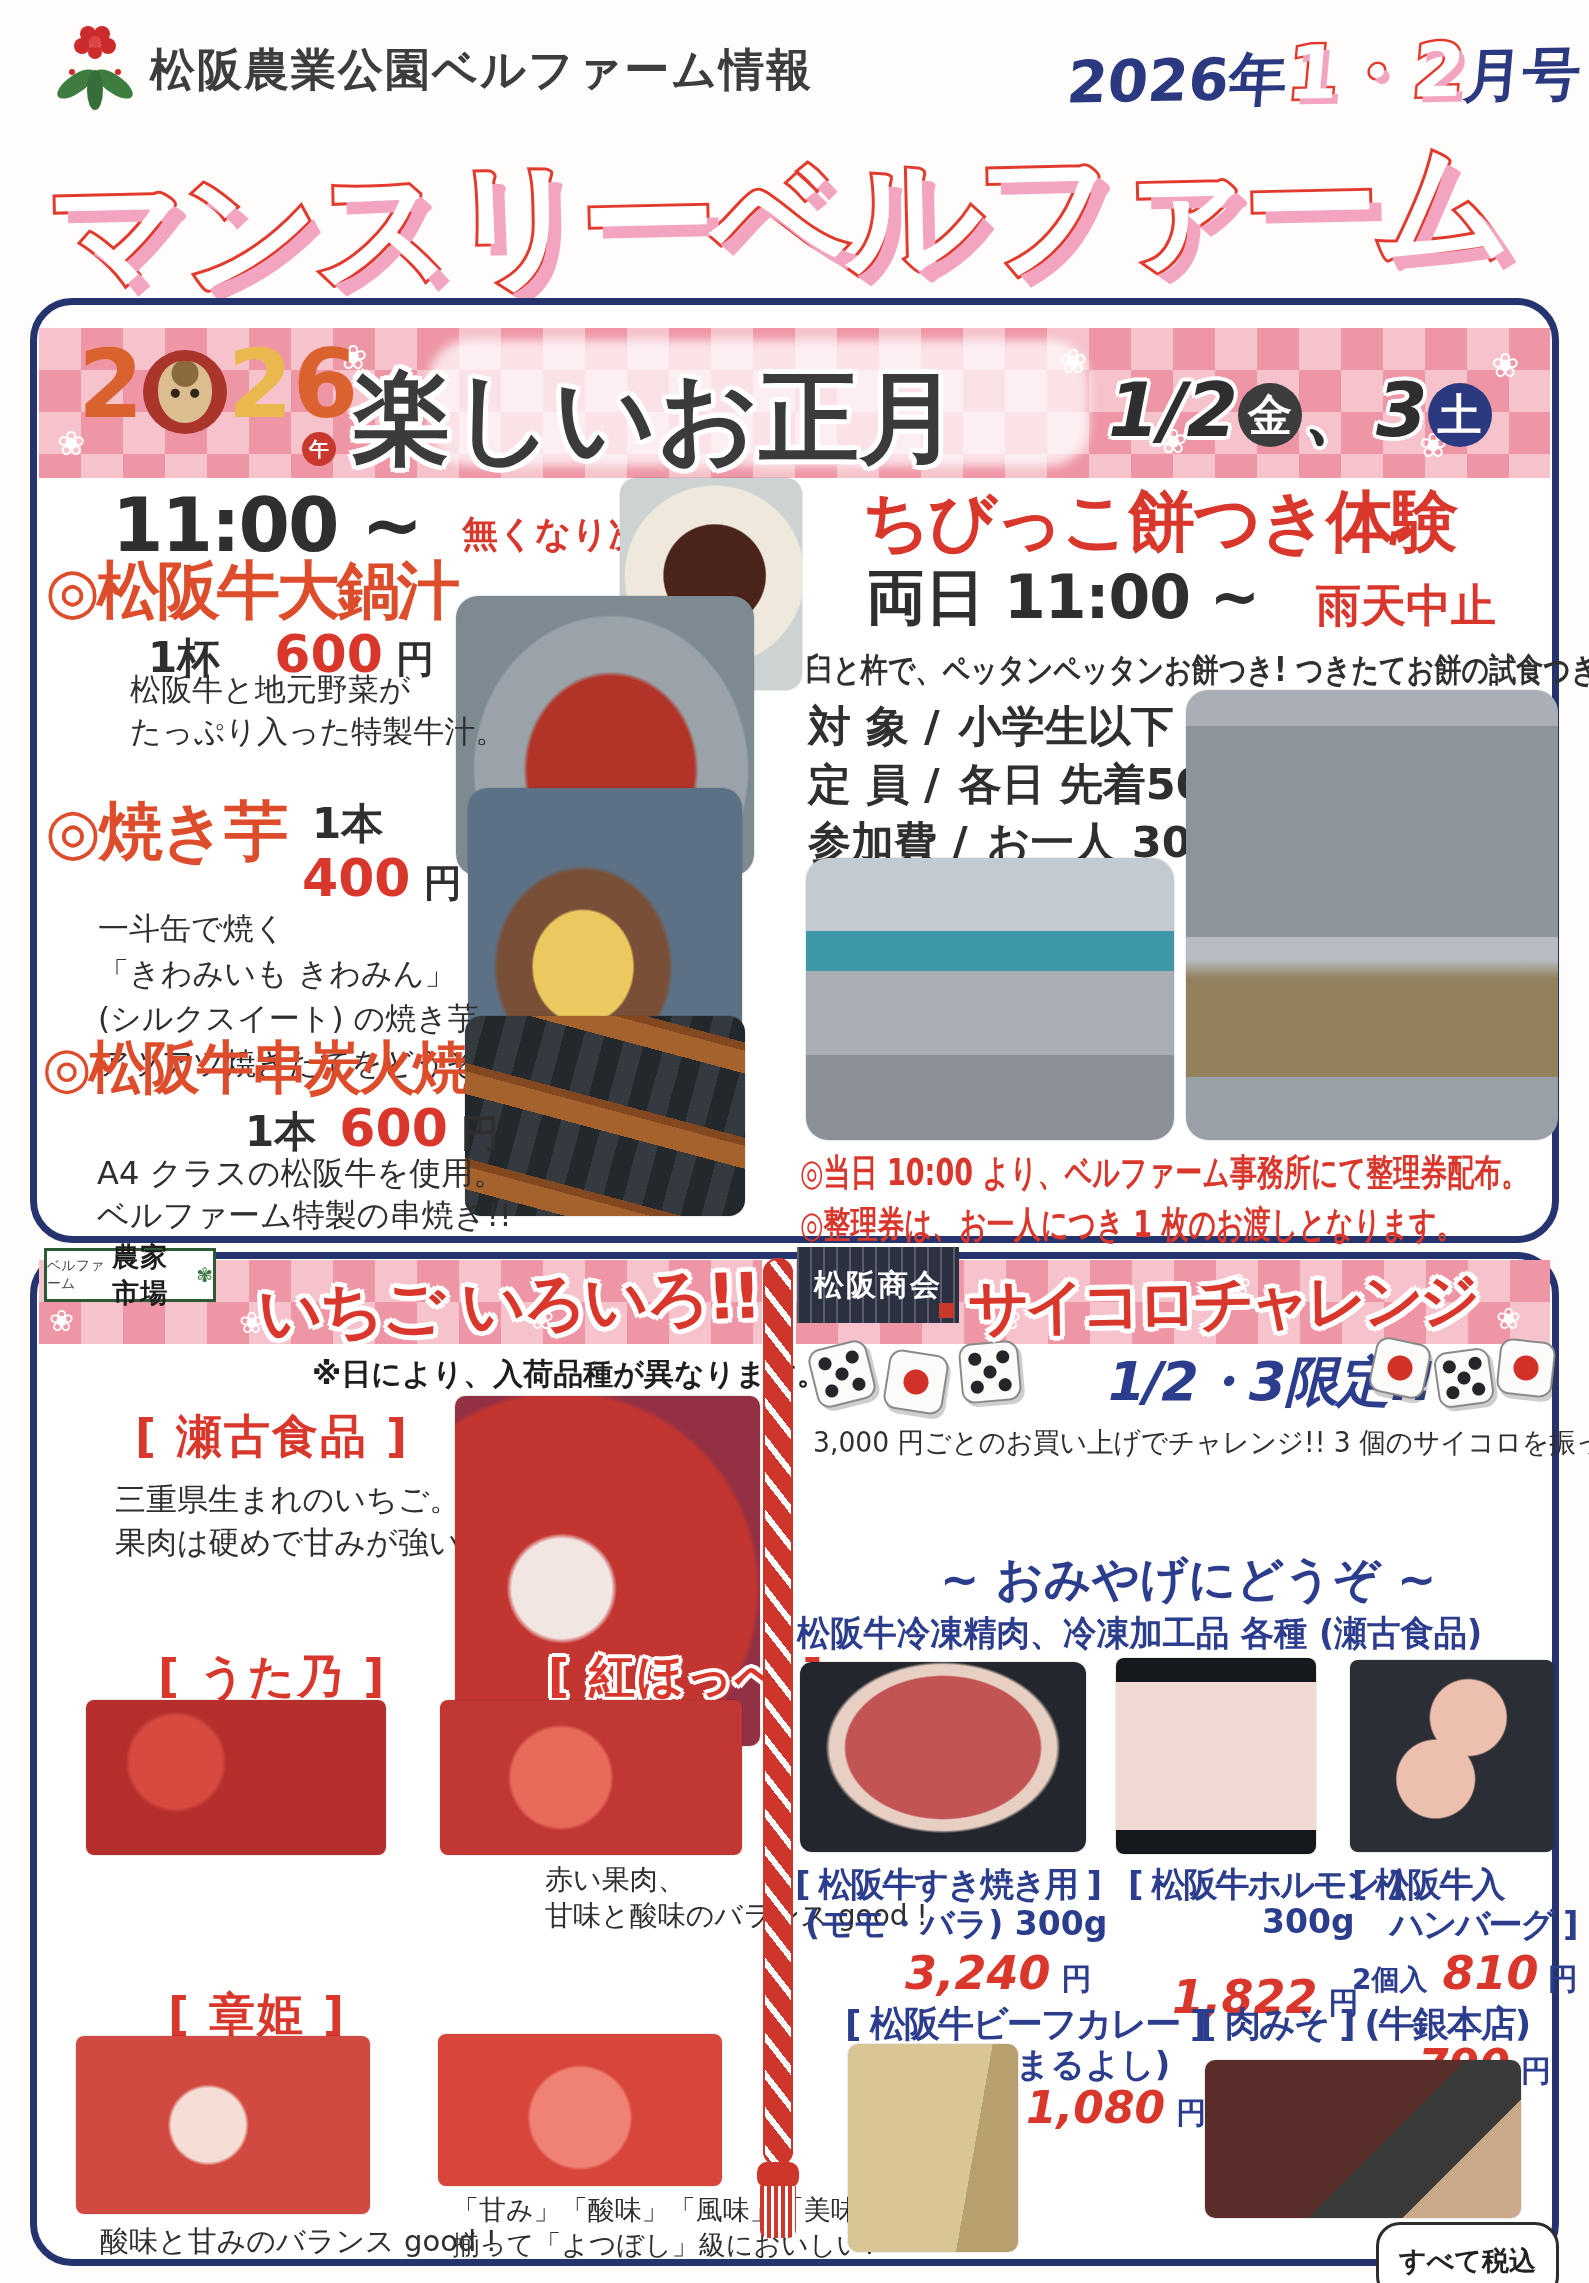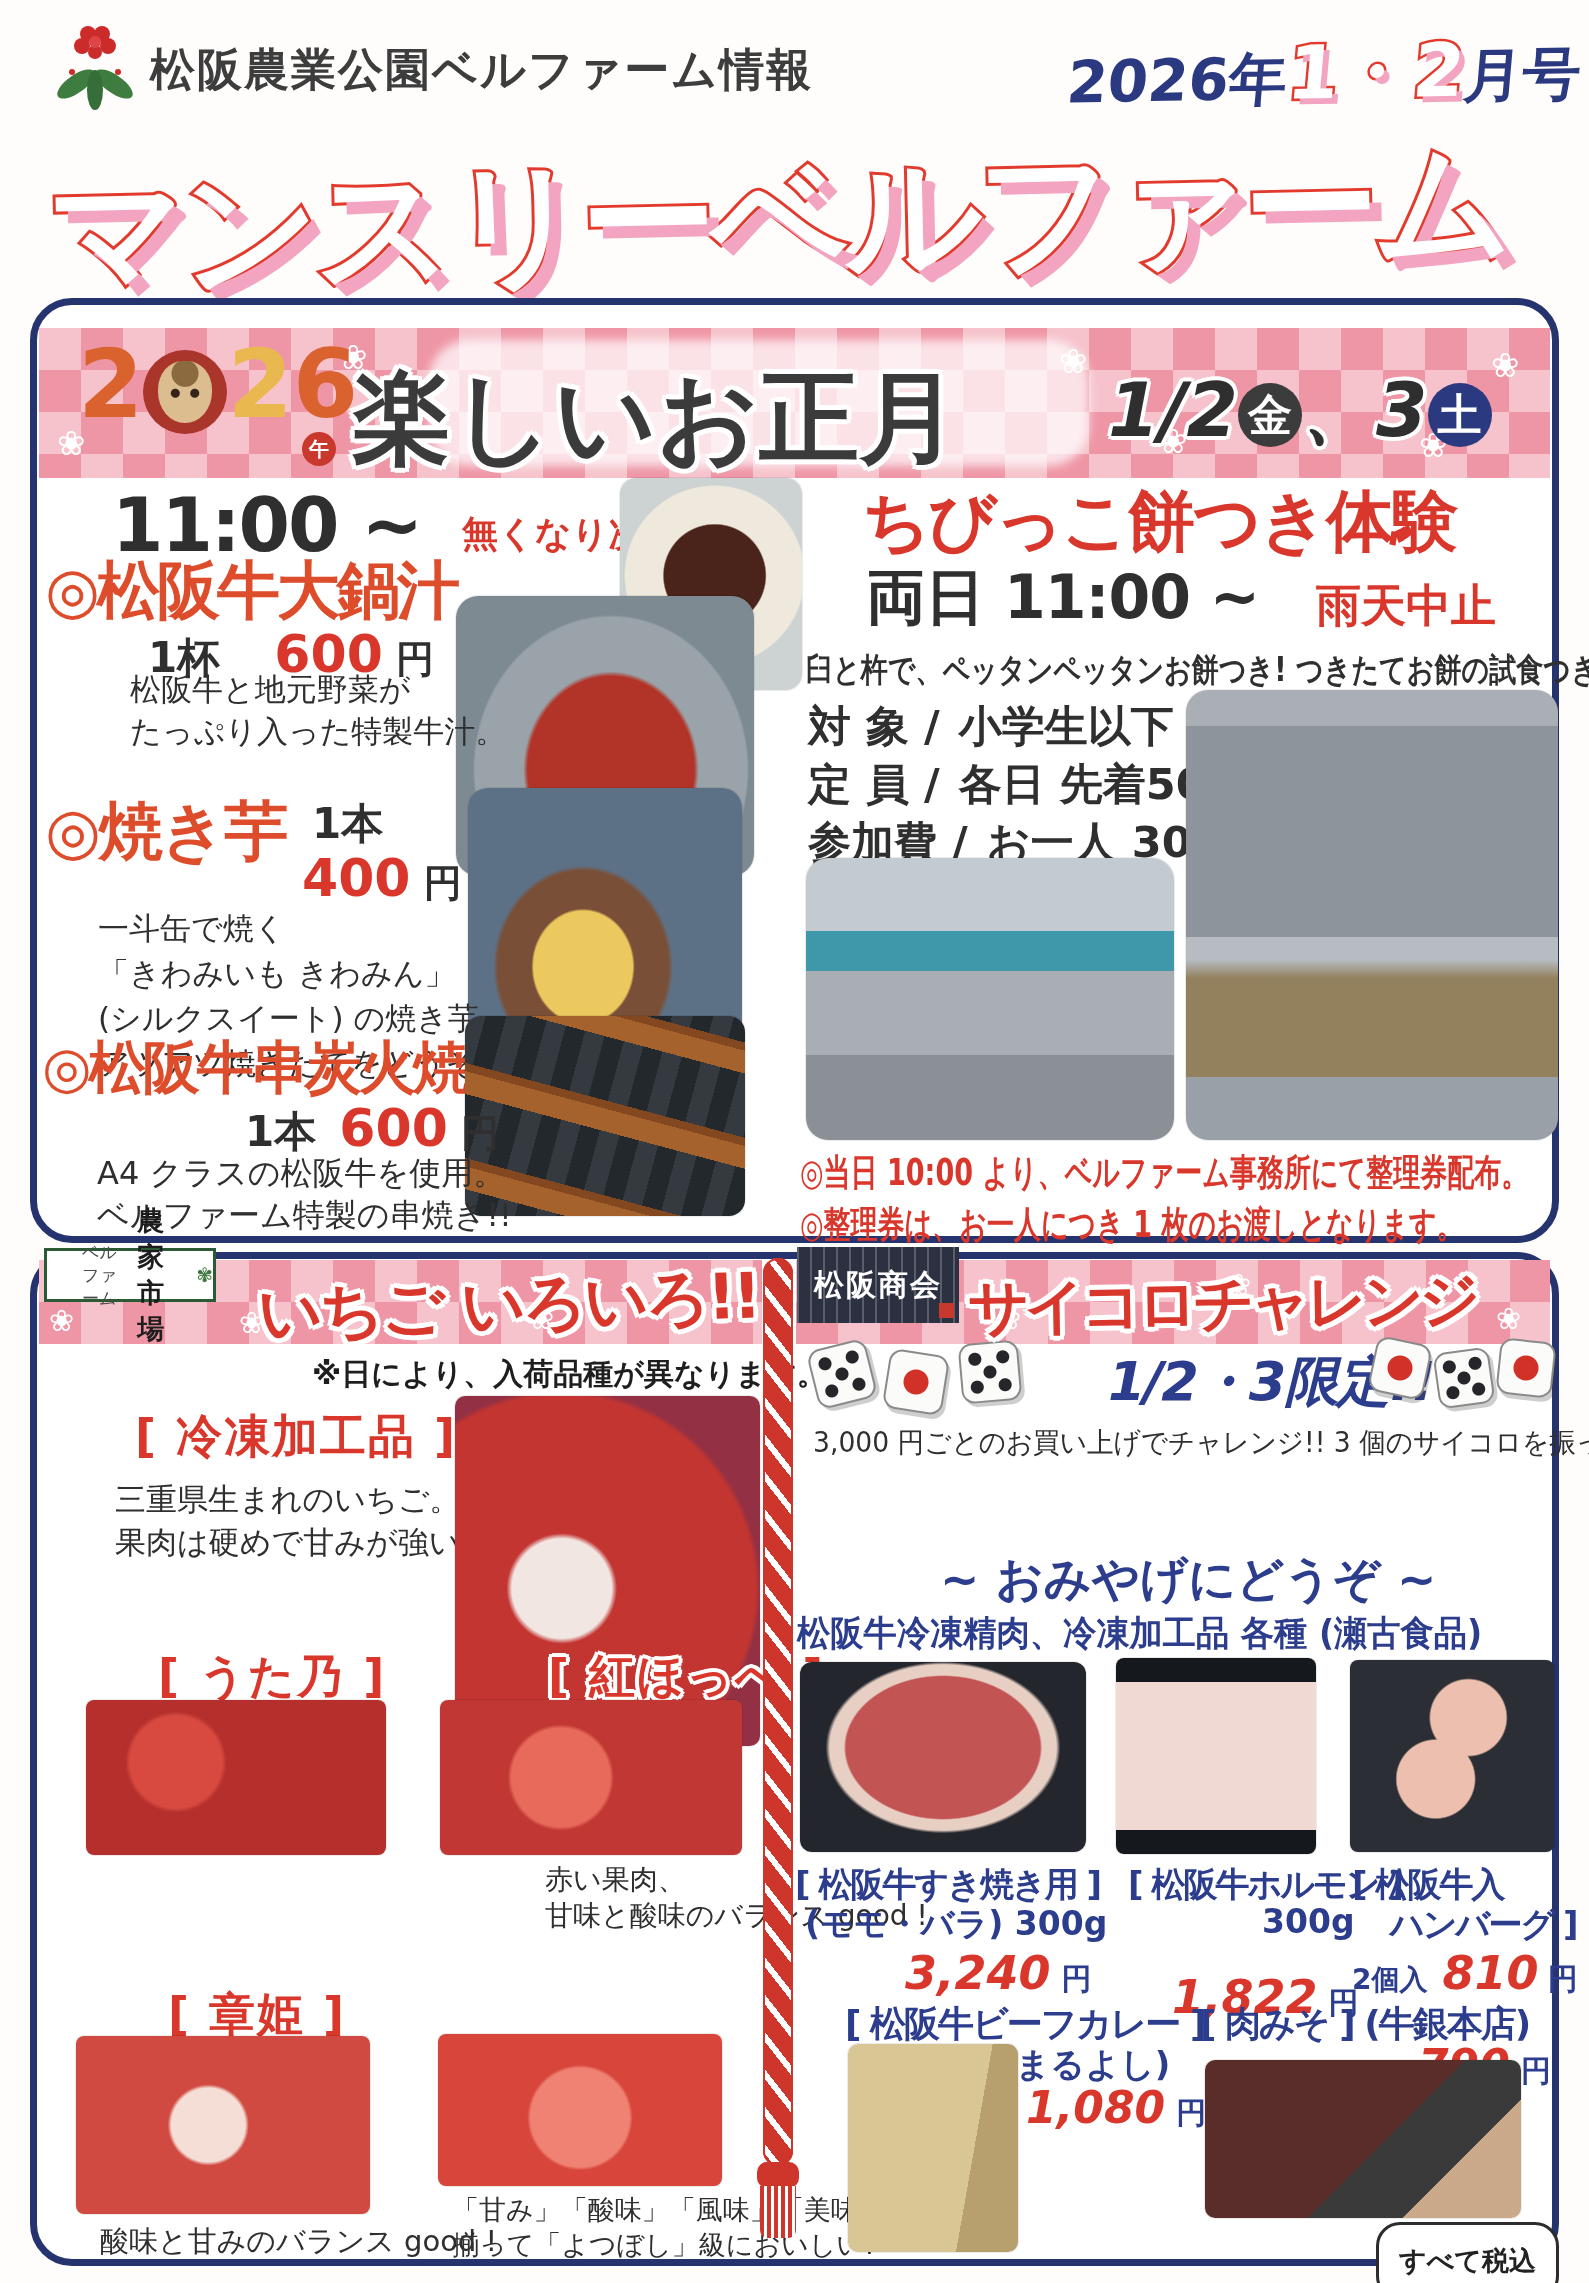--- a/index.html
+++ b/index.html
@@ -91,21 +91,21 @@
   .rope { position:absolute; left:763px; top:1258px; width:30px; height:908px; border-radius:15px;
     background:repeating-linear-gradient(52deg, #ce352b 0 9px, #fff 9px 15px, #ce352b 15px 23px);
     box-shadow:inset 0 0 0 2px #ce352b; }
   .rope-knot { position:absolute; left:757px; top:2162px; width:42px; height:26px; background:#ce352b; border-radius:10px; }
   .rope-fringe { position:absolute; left:760px; top:2186px; width:36px; height:52px;
     background:repeating-linear-gradient(90deg, #ce352b 0 4px, #fff 4px 7px); border-radius:0 0 8px 8px; }
 
   
   .nk-logo { position:absolute; left:44px; top:1248px; width:172px; height:54px; background:#fff;
     border:3px solid #2c5a34; display:flex; align-items:center; justify-content:center; gap:5px; z-index:3; }
-  .nk-logo .pre-sm { font-size:17px; color:#4a4a4a;padding-left:35px; }
+  .nk-logo .pre-sm { font-size:14px; color:#4a4a4a; }
   .nk-logo .main { font-size:27px; font-weight:bold; color:#1d1d1d; font-family:"DejaVu Serif", serif; letter-spacing:1px; }
   .nk-logo .sprig { color:#3f7a42; font-size:20px; }
   .ms-logo { position:absolute; left:797px; top:1247px; width:162px; height:76px; background:#2b3140;
     background-image:repeating-linear-gradient(90deg, rgba(255,255,255,.22) 0 2px, transparent 2px 13px);
     display:flex; align-items:center; justify-content:center; z-index:3; }
   .ms-logo .t { color:#fff; font-size:30px; font-weight:bold; letter-spacing:2px; }
   .ms-logo .seal { position:absolute; right:5px; bottom:5px; width:15px; height:15px; background:#c8382c; }
 
   .badge { position:absolute; border:3px solid #2c2c2c; border-radius:24px; padding:18px 20px;
     font-size:27px; font-weight:bold; color:#222; background:#fff; }
@@ -233,21 +233,21 @@
     <span class="blossom" style="left:490px; top:44px; font-size:30px;">❀</span>
   </div>
   <div class="nk-logo">
     <span class="pre-sm">ベルファーム</span>
     <span class="main">農家市場</span>
     <span class="sprig">✾</span>
   </div>
   <div class="abs b red nowrap outline-w" style="left:258px; top:1262px; font-size:63px; letter-spacing:-3px; transform:rotate(-2deg);">いちご いろいろ!!</div>
   <div class="abs b nowrap" style="left:312px; top:1354px; font-size:30px; color:#1e1e1e;">※日により、入荷品種が異なります。</div>
 
-  <div class="abs b red nowrap" style="left:135px; top:1406px; font-size:46px; letter-spacing:2px;">[ 冷凍加工品 ]</div>
+  <div class="abs b red nowrap" style="left:135px; top:1406px; font-size:46px; letter-spacing:2px;">[ 瀬古食品 ]</div>
   <div class="abs pre dark" style="left:115px; top:1478px; font-size:31px; line-height:43px;">三重県生まれのいちご。
 果肉は硬めで甘みが強い。</div>
   <div class="photo" id="ph-kaorino" style="left:455px; top:1396px; width:305px; height:350px; border-radius:10px;"></div>
 
   <div class="abs b red nowrap outline-w2" style="left:158px; top:1646px; font-size:46px; letter-spacing:2px;">[ うた乃 ]</div>
   <div class="photo" id="ph-utano" style="left:86px; top:1700px; width:300px; height:155px; border-radius:8px;"></div>
 
   <div class="abs b red nowrap outline-w2" style="left:548px; top:1646px; font-size:46px; letter-spacing:2px;">[ 紅ほっぺ ]</div>
   <div class="photo" id="ph-beni" style="left:440px; top:1700px; width:302px; height:155px; border-radius:8px;"></div>
   <div class="abs pre dark" style="left:545px; top:1862px; font-size:28px; line-height:36px;">赤い果肉、

